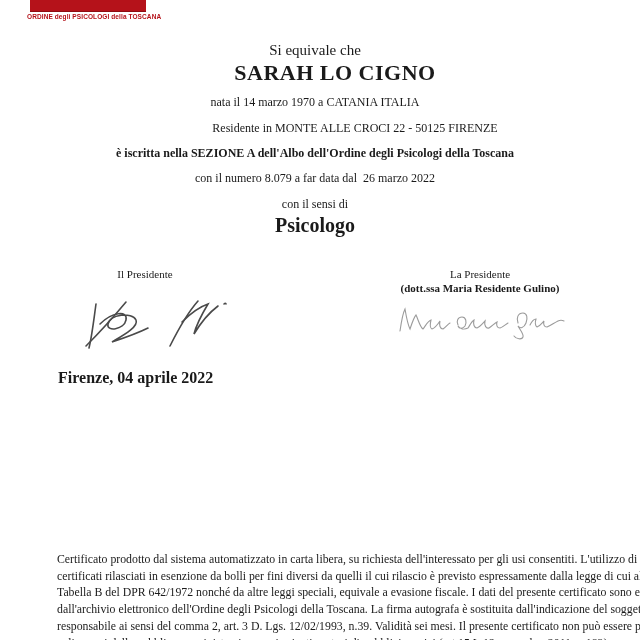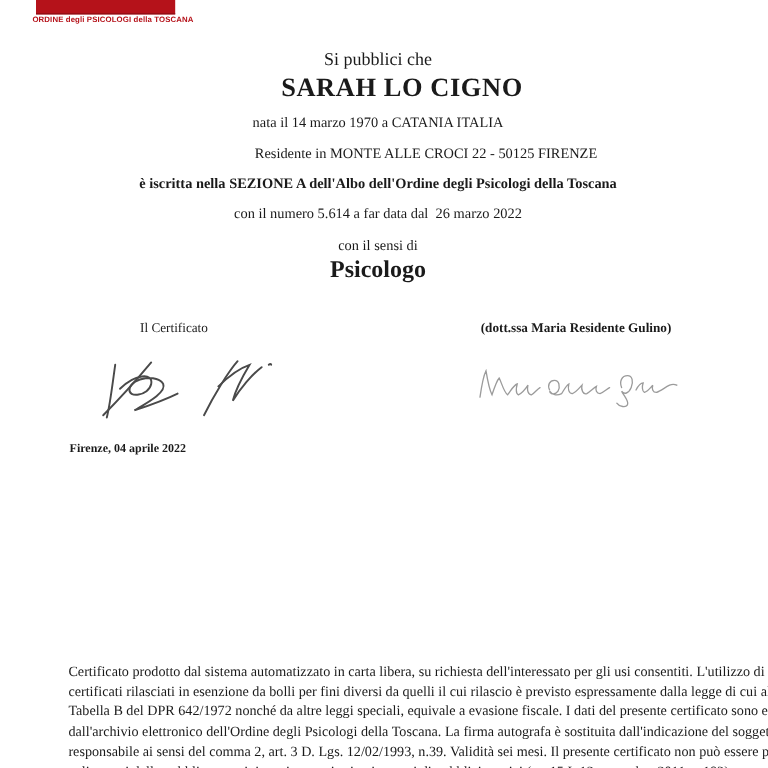--- a/index.html
+++ b/index.html
@@ -63,21 +63,21 @@
   .sig-left  { left: 45px; }
   .sig-right { left: 380px; }
   .sig-name  { font-weight: bold; }
   .sig-svg-left  { position: absolute; left: 82px;  top: 296px; }
   .sig-svg-right { position: absolute; left: 396px; top: 303px; }
 
   
   .place-date {
     position: absolute;
     left: 58px; top: 369px;
-    font-size: 10px;
+    font-size: 16px;
     font-weight: bold;
     white-space: nowrap;
   }
 
   
   .legal {
     position: absolute;
     left: 57px; top: 551px;
     width: 700px;
   }
@@ -89,35 +89,36 @@
 </style>
 </head>
 <body>
 
 <div>
   <div class="logo-bar"></div>
   <div class="logo-caption">ORDINE degli PSICOLOGI della TOSCANA</div>
 </div>
 
 <div>
-  <div class="center-line l-intro">Si pubblici che</div>
+  <div class="center-line l-intro">Si equivale che</div>
   <div class="center-line l-name">SARAH LO CIGNO</div>
   <div class="center-line l-birth">nata il 14 marzo 1970 a CATANIA ITALIA</div>
   <div class="center-line l-resid">Residente in MONTE ALLE CROCI 22 - 50125 FIRENZE</div>
   <div class="center-line l-regist">è iscritta nella SEZIONE A dell'Albo dell'Ordine degli Psicologi della Toscana</div>
-  <div class="center-line l-number">con il numero 5.614 a far data dal  26 marzo 2022</div>
+  <div class="center-line l-number">con il numero 8.079 a far data dal  26 marzo 2022</div>
   <div class="center-line l-titint">con il sensi di</div>
   <div class="center-line l-title">Psicologo</div>
 </div>
 
 <div>
   <div class="sig-block sig-left">
-    <div>Il Certificato</div>
+    <div>Il Presidente</div>
   </div>
   <div class="sig-block sig-right">
+    <div>La Presidente</div>
     <div class="sig-name">(dott.ssa Maria Residente Gulino)</div>
   </div>
 
   <svg class="sig-svg-left" width="155" height="56" viewBox="0 0 155 56">
     <g fill="none" stroke="#4a4a4a" stroke-width="1.6" stroke-linecap="round">
       <path d="M14,8 C12,22 10,40 7,52"></path>
       <path d="M4,50 C18,36 34,18 44,6"></path>
       <path d="M18,28 C30,16 46,14 44,24 C42,34 24,36 26,28 C28,18 50,16 54,24 C57,31 40,40 30,46 C42,42 58,36 66,32"></path>
       <path d="M88,50 C96,34 108,14 116,5"></path>
       <path d="M100,26 C110,16 120,10 126,8 C120,18 114,30 112,38 C118,28 128,16 136,10"></path>

